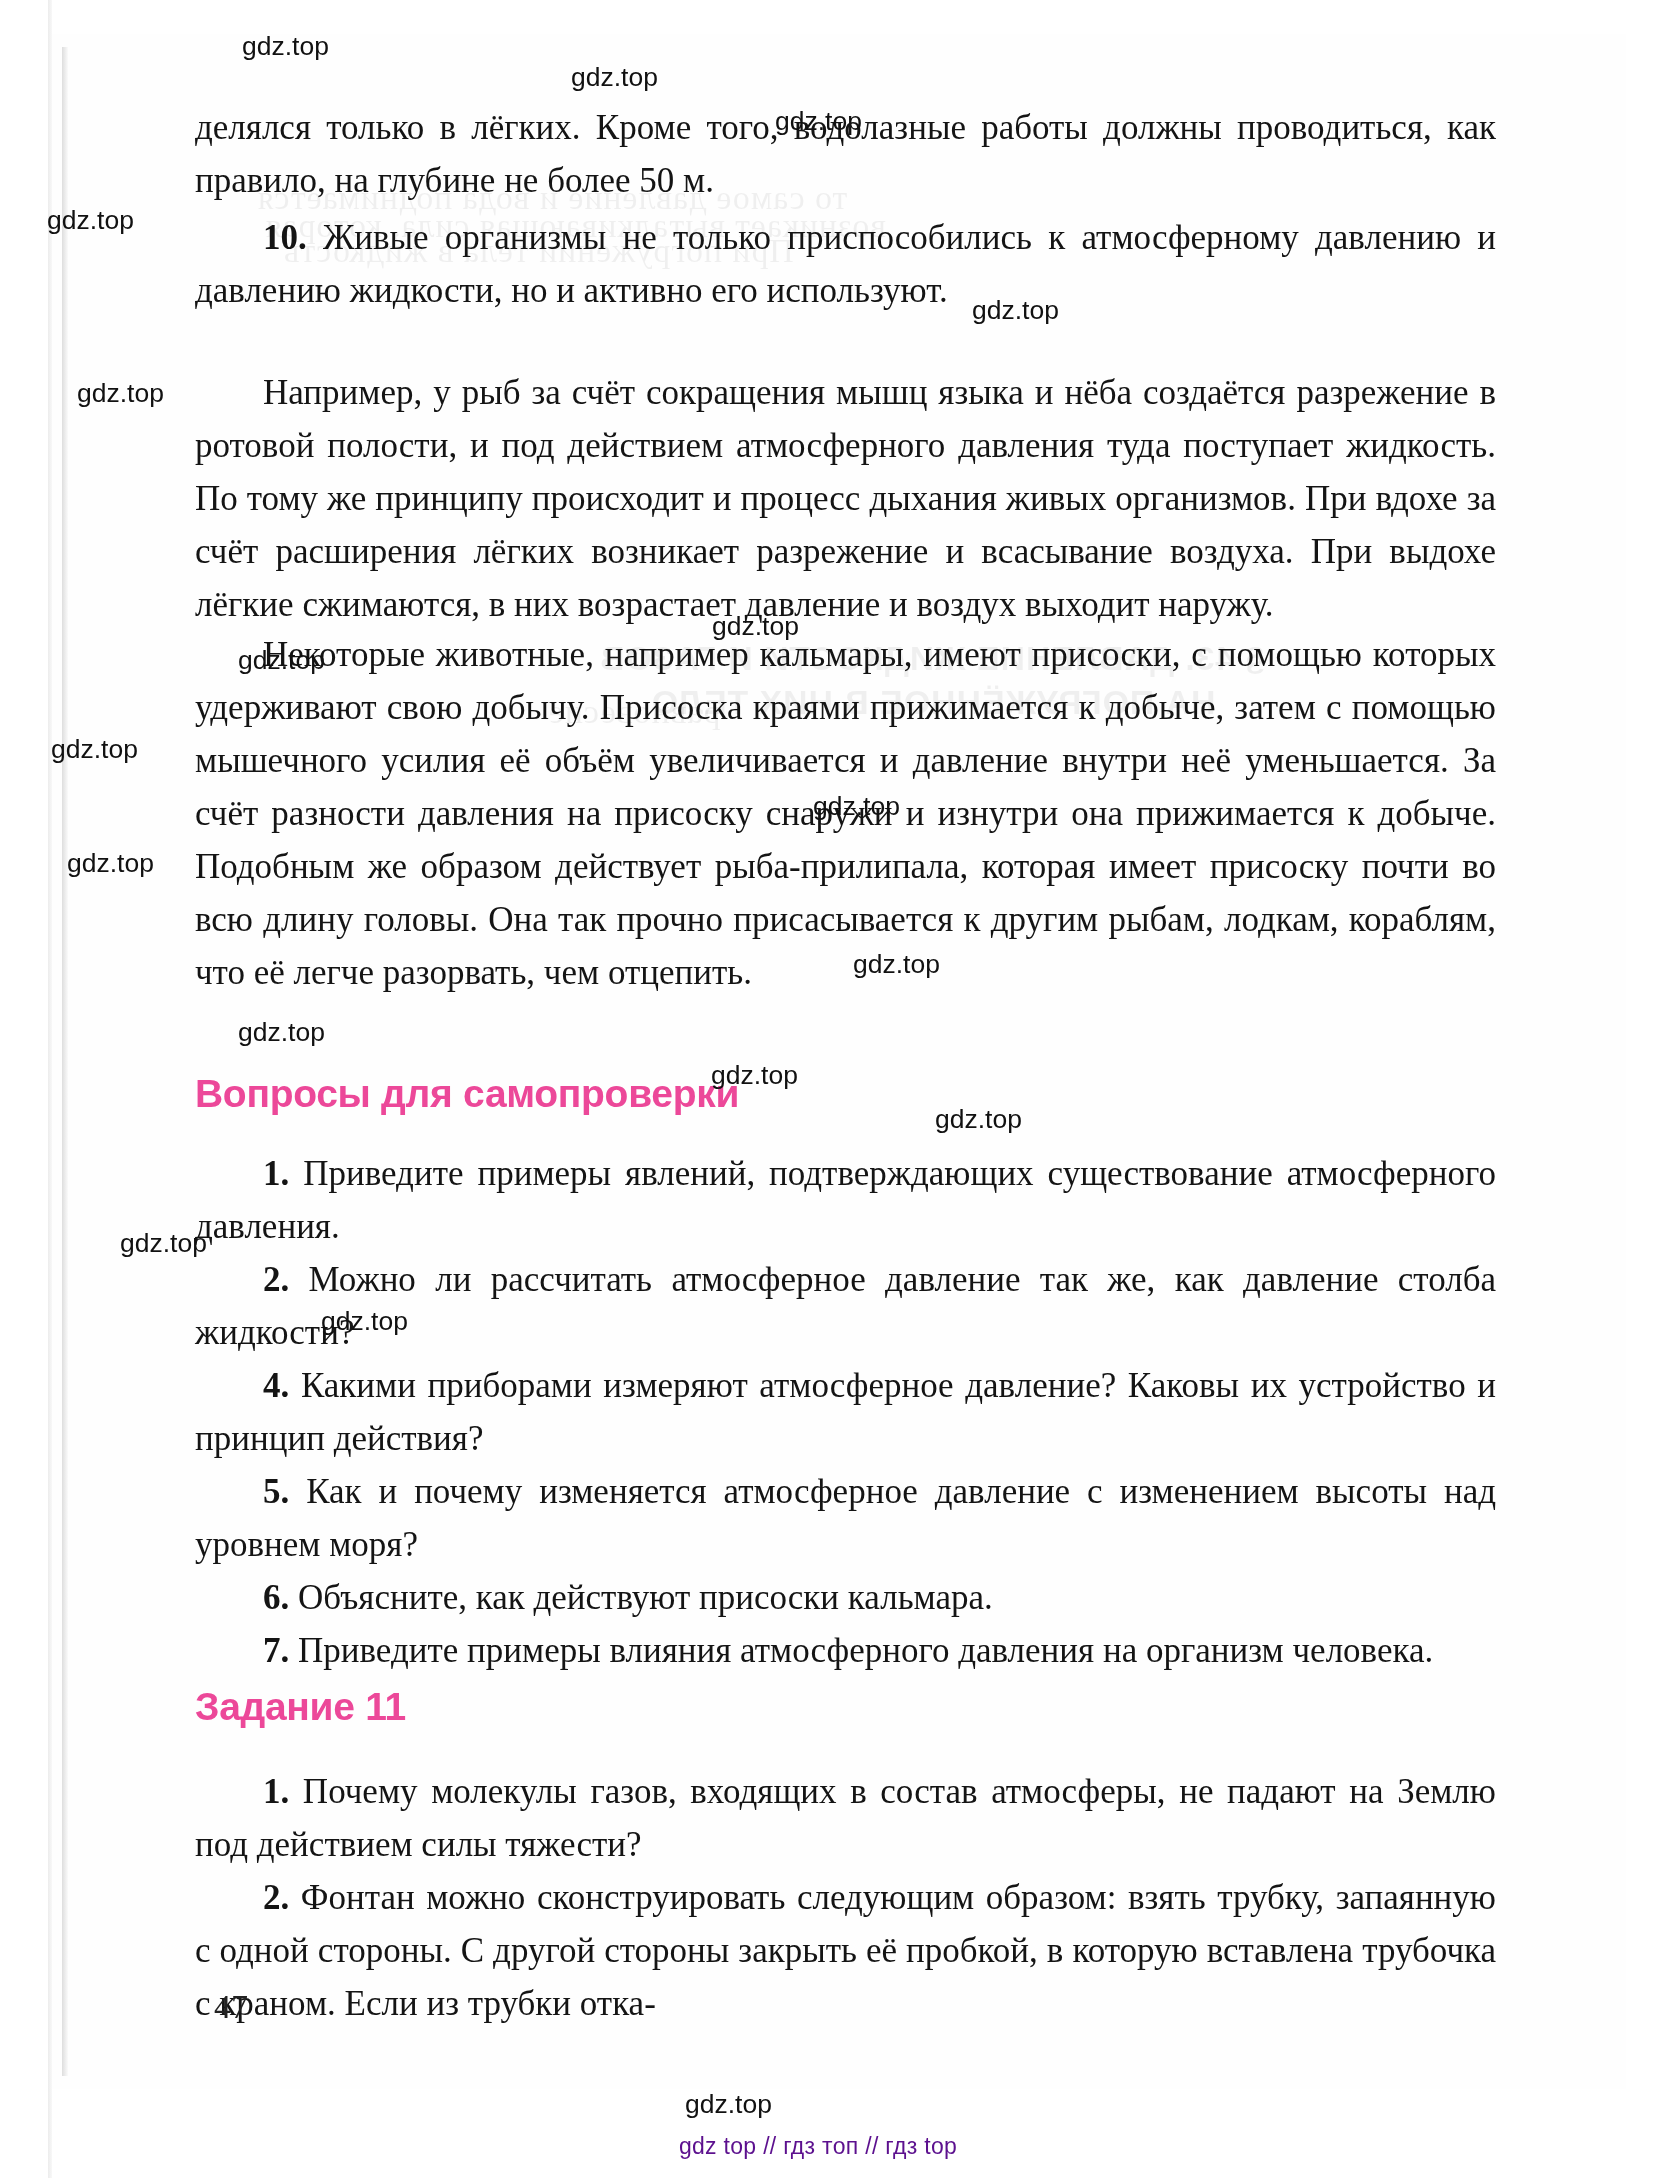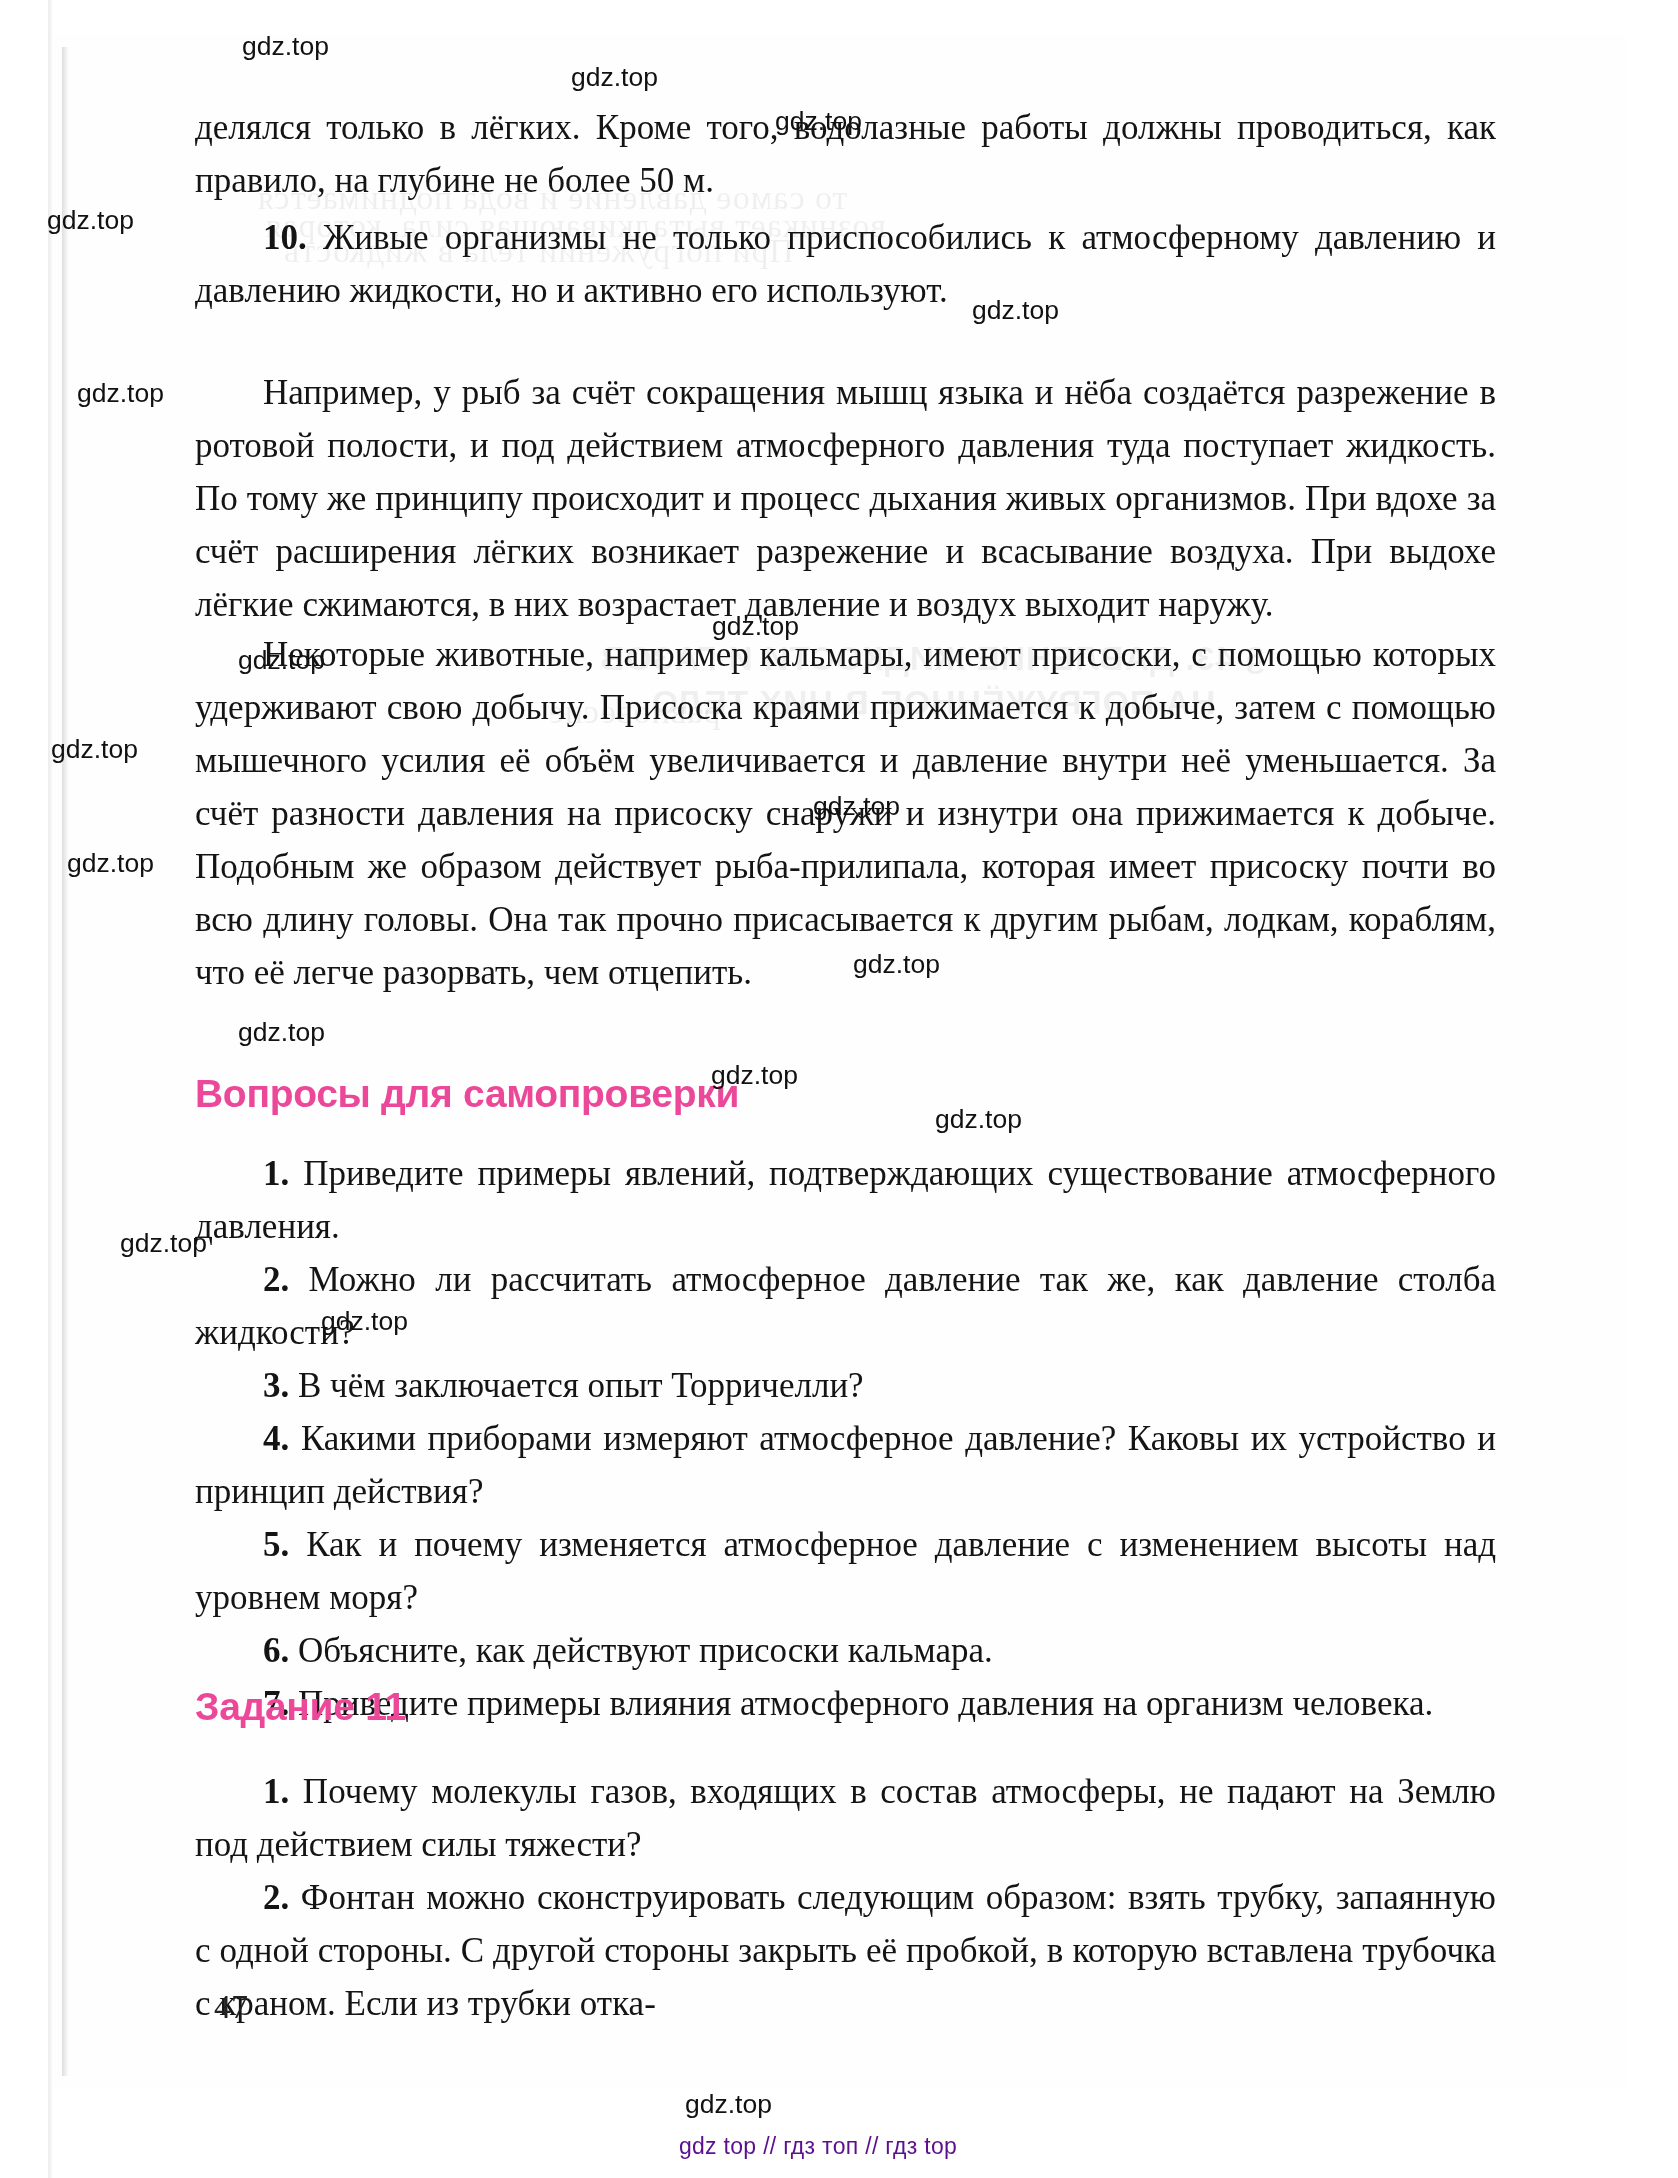--- a/index.html
+++ b/index.html
@@ -205,21 +205,20 @@
     </div>
 
     <div class="col" style="top:1072px; left:195px;">
       <h2 class="section">Вопросы для самопроверки</h2>
     </div>
 
     <div class="col" style="top:1147px;">
       <ol class="qlist" id="selfcheck-list">
           <li><b class="num">1.</b><span> Приведите примеры явлений, подтверждающих существование атмосферного давления.</span></li>
           <li><b class="num">2.</b><span> Можно ли рассчитать атмосферное давление так же, как давление столба жидкости?</span></li>
-          <li><b class="num">3.</b><span> В чём заключается опыт Торричелли?</span></li>
           <li><b class="num">4.</b><span> Какими приборами измеряют атмосферное давление? Каковы их устройство и принцип действия?</span></li>
           <li><b class="num">5.</b><span> Как и почему изменяется атмосферное давление с изменением высоты над уровнем моря?</span></li>
           <li><b class="num">6.</b><span> Объясните, как действуют присоски кальмара.</span></li>
           <li><b class="num">7.</b><span> Приведите примеры влияния атмосферного давления на организм человека.</span></li>
         </ol>
     </div>
 
     <div class="col" style="top:1685px; left:195px;">
       <h2 class="section">Задание 11</h2>
     </div>

